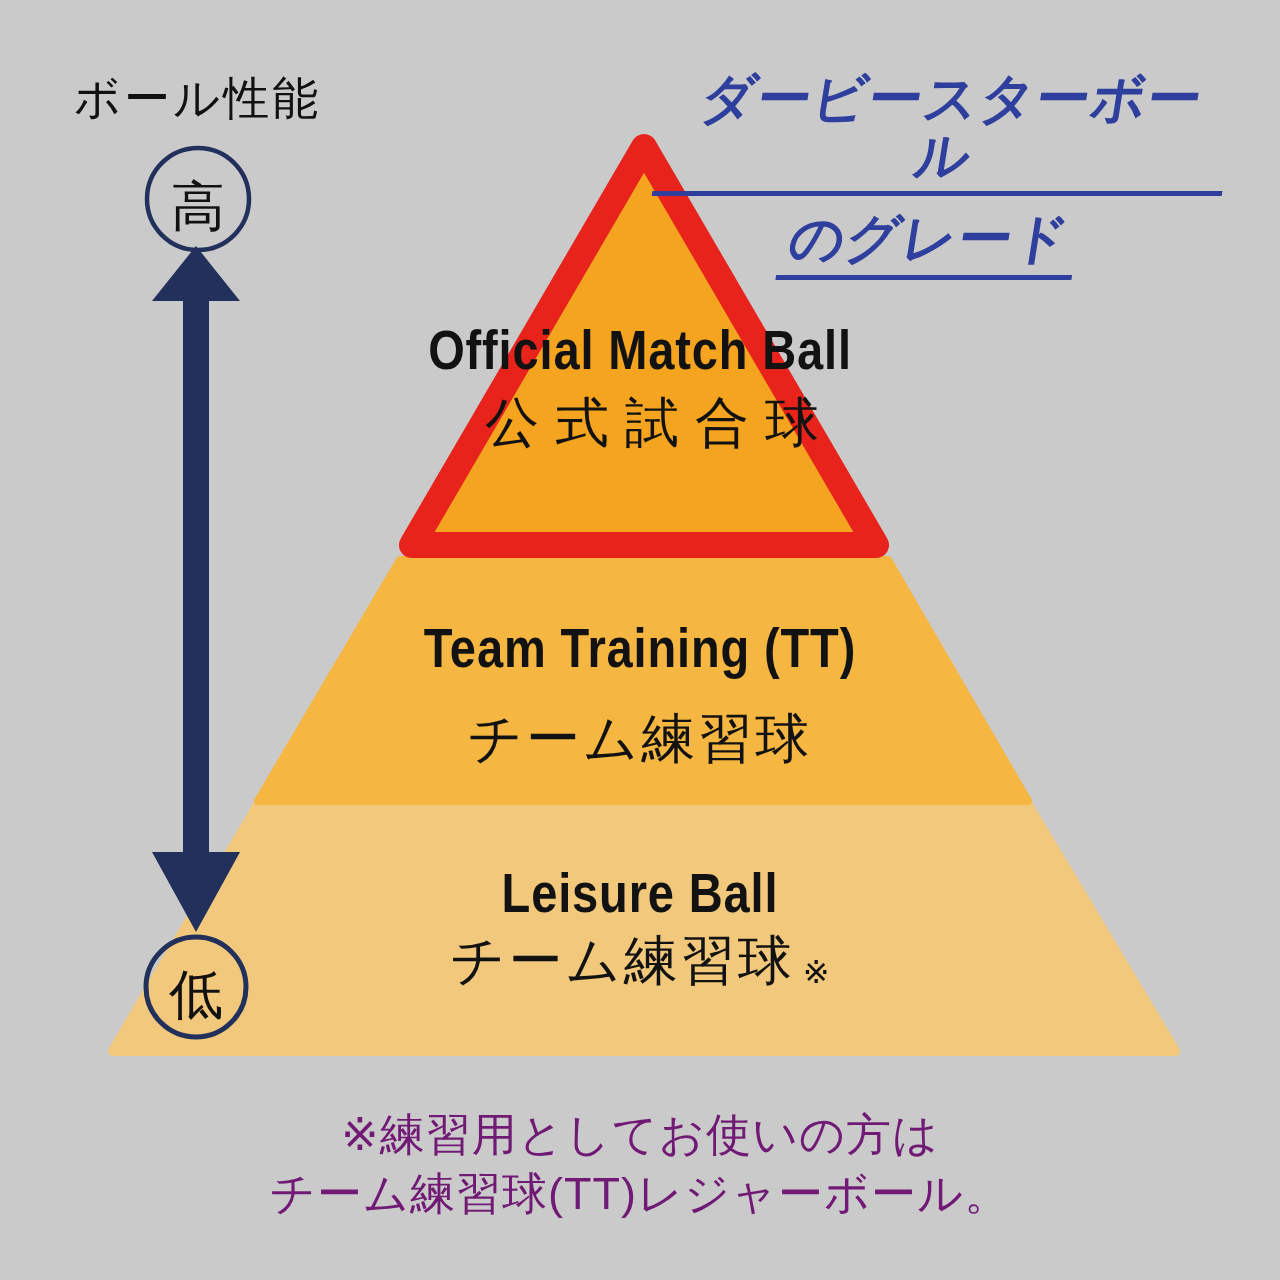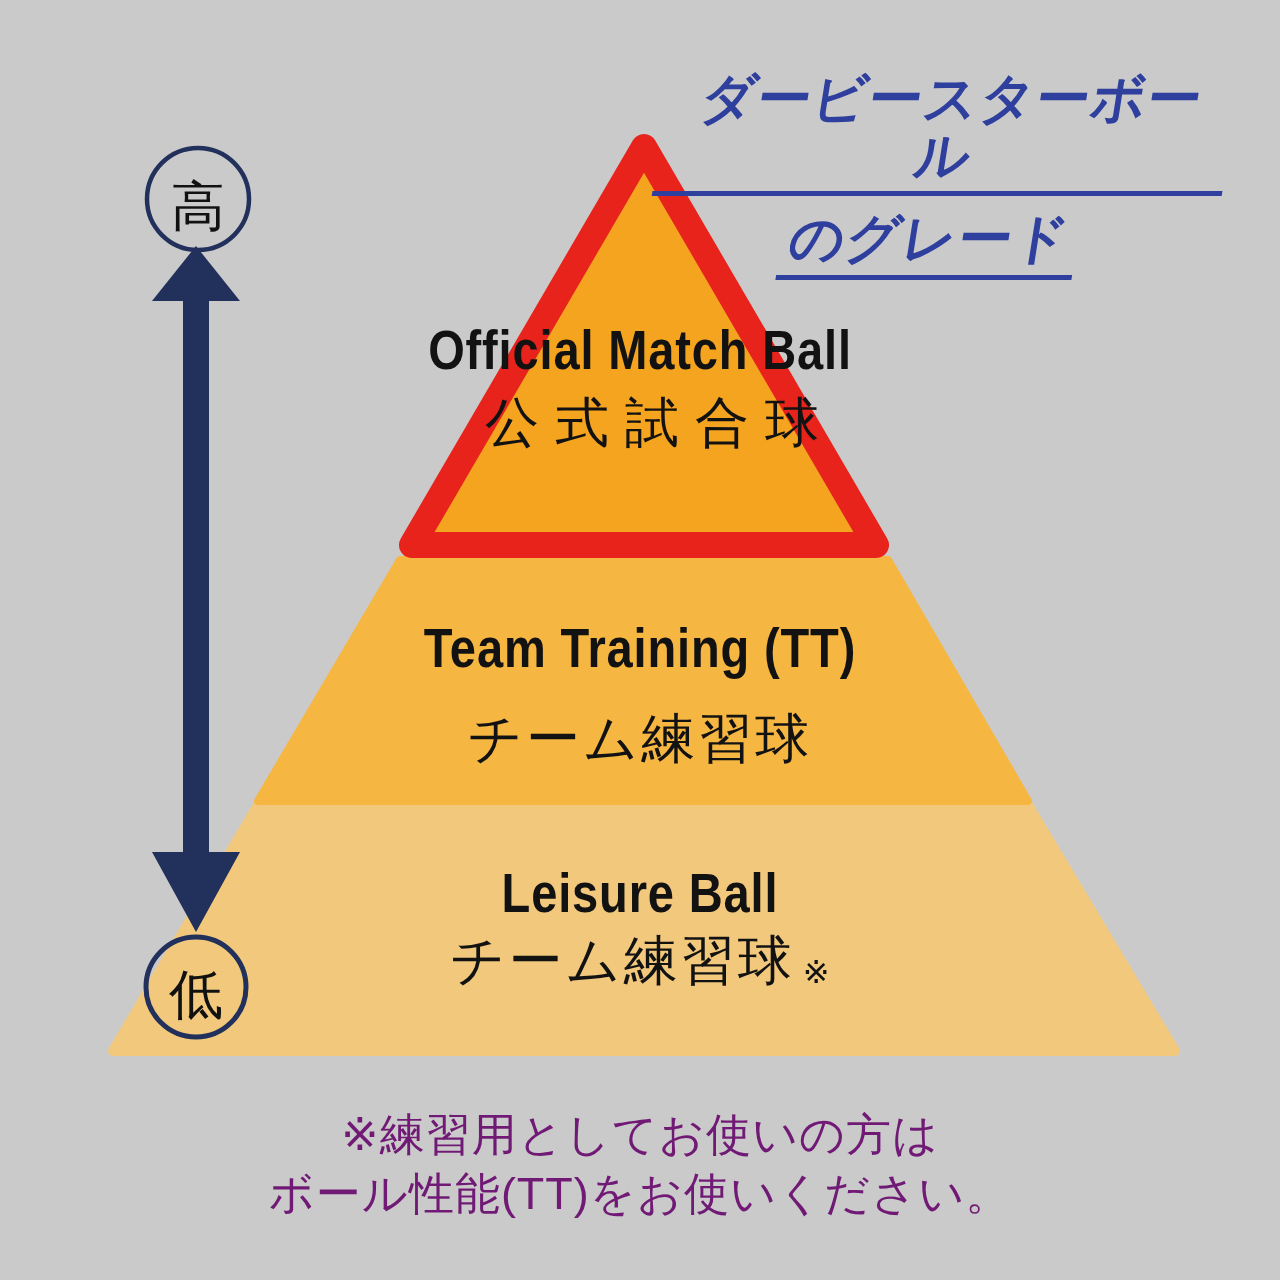--- a/index.html
+++ b/index.html
@@ -71,20 +71,21 @@
 
     <path d="M 644 147 L 876 545 L 412 545 Z" stroke-width="26" stroke-linejoin="round" fill="#f5a41f" stroke="#e8231c"></path>
 
     <path d="M196 246 L240 301 L209 301 L209 852 L240 852 L196 932 L152 852 L183 852 L183 301 L152 301 Z" fill="#22305c"></path>
 
     <circle cx="198" cy="199" r="51" fill="none" stroke-width="4.5" stroke="#22305c"></circle>
 
     <circle cx="196" cy="987" r="50" fill="none" stroke-width="5" stroke="#22305c"></circle>
   </svg>
 
+  <div class="axis-label">ボール性能</div>
   <div class="axis-char high">高</div>
   <div class="axis-char low">低</div>
 
   <div class="title">
     <div><span class="tline">ダービースターボール</span></div>
     <div><span class="tline tline2">のグレード</span></div>
   </div>
 
   <div class="tier-text tier-en" style="top:322px;">Official Match Ball</div>
   <div class="tier-text tier-ja ja-spread" style="top:395px;margin-left:20px;">公式試合球</div>
@@ -92,16 +93,16 @@
   <div class="tier-text tier-en" style="top:620px;">Team Training (TT)</div>
   <div class="tier-text tier-ja ja-normal" style="top:711px;">チーム練習球</div>
 
   <div class="tier-text tier-en" style="top:865px;">Leisure Ball</div>
   <div class="tier-text tier-ja ja-normal" style="top:933px;">
     <span>チーム練習球</span><span class="fn-marker">※</span>
   </div>
 
   <div class="footnote">
     <div>※練習用としてお使いの方は</div>
-    <div>ボール性能(TT)をお使いください。</div>
+    <div>チーム練習球(TT)レジャーボール。</div>
   </div>
 
 </div>
 
 </body></html>

